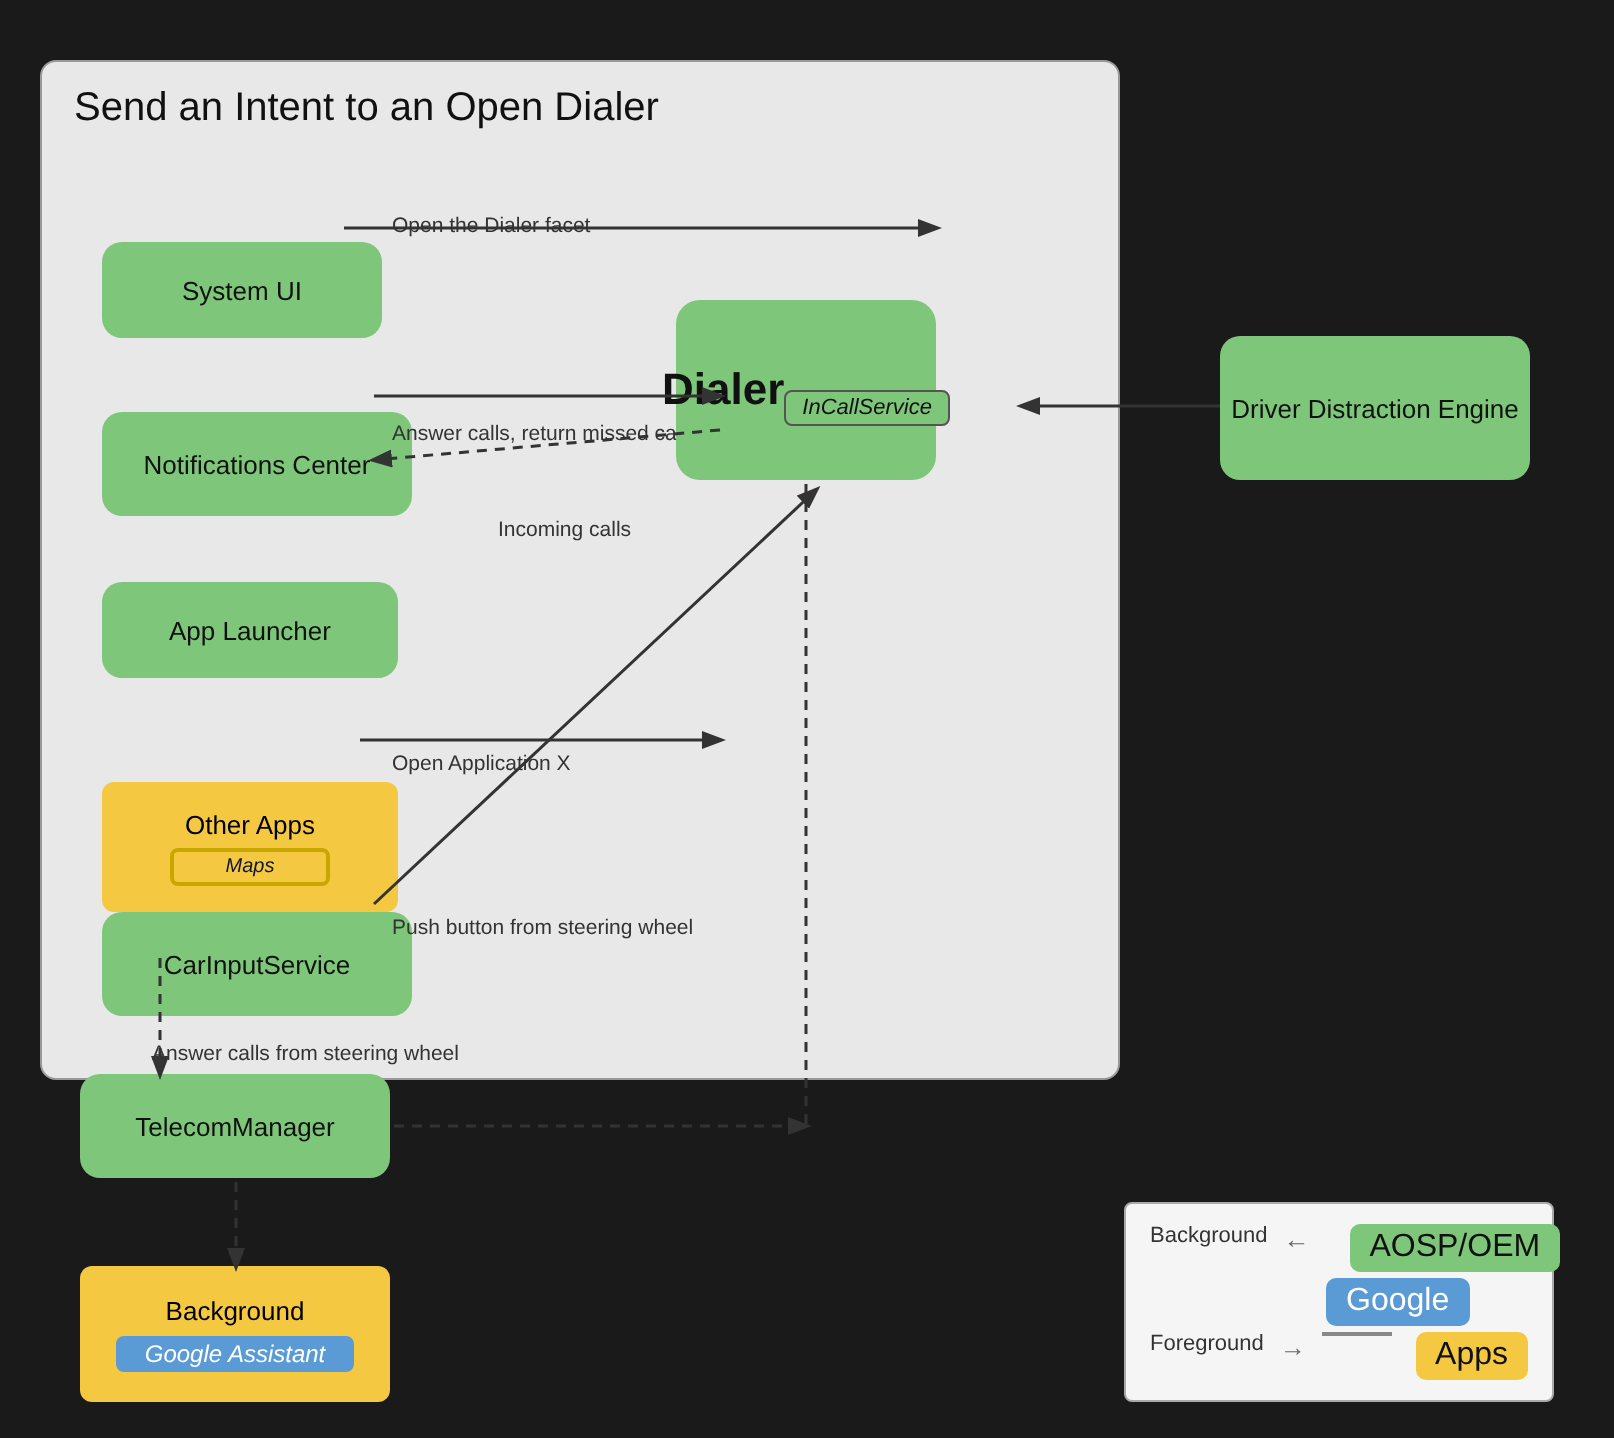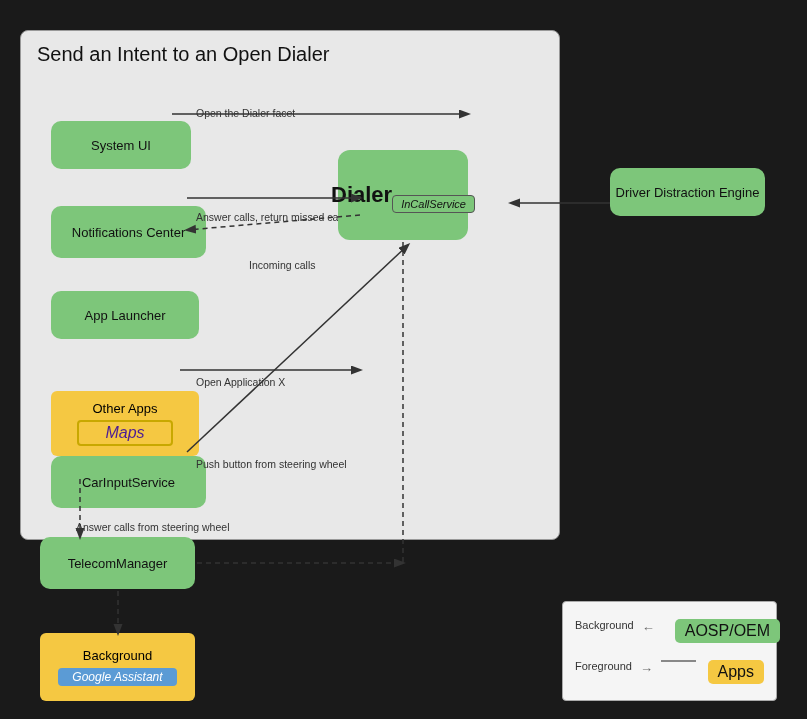--- a/index.html
+++ b/index.html
@@ -55,22 +55,22 @@
       text-align: center;
       position: absolute;
     }
 
     .yellow-inner {
       background: #f5c842;
       border: 2px solid #c8a800;
       border-radius: 4px;
       padding: 2px 26px;
       font-style: italic;
-      font-size: 16px;
-      color: #4c1d95;
+      font-size: 10px;
+      color: #0f172a;
       margin-top: 4px;
     }
 
     .dialer-box {
       position: absolute;
       top: 150px;
       left: 338px;
       width: 130px;
       height: 90px;
       background: #7dc67a;
@@ -167,21 +167,21 @@
 
     .chip-aosp { background: #7dc67a; }
     .chip-google { background: #5b9bd5; color: white; }
     .chip-apps { background: #f5c842; }
 
     .dde-box {
       position: absolute;
       top: 168px;
       left: 610px;
       width: 155px;
-      height: 48px;
+      height: 72px;
       background: #7dc67a;
       border-radius: 10px;
       display: flex;
       align-items: center;
       justify-content: center;
       text-align: center;
       font-size: 13px;
       font-weight: 500;
       color: #111;
     }
@@ -271,19 +271,22 @@
   </defs>
 </svg>
 
 <div class="legend-box">
   <div class="legend-row">
     <span class="legend-label">Background</span>
     <span style="font-size:13px;color:#666;">←</span>
     <div class="legend-line-bg"></div>
     <span class="legend-chip chip-aosp">AOSP/OEM</span>
   </div>
+  <div class="legend-row" style="padding-left:88px;">
+    <span class="legend-chip chip-google">Google</span>
+  </div>
   <div class="legend-row">
     <span class="legend-label">Foreground</span>
     <span style="font-size:13px;color:#666;">→</span>
     <div class="legend-line-fg"></div>
     <span class="legend-chip chip-apps">Apps</span>
   </div>
 </div>
 
 </body></html>

